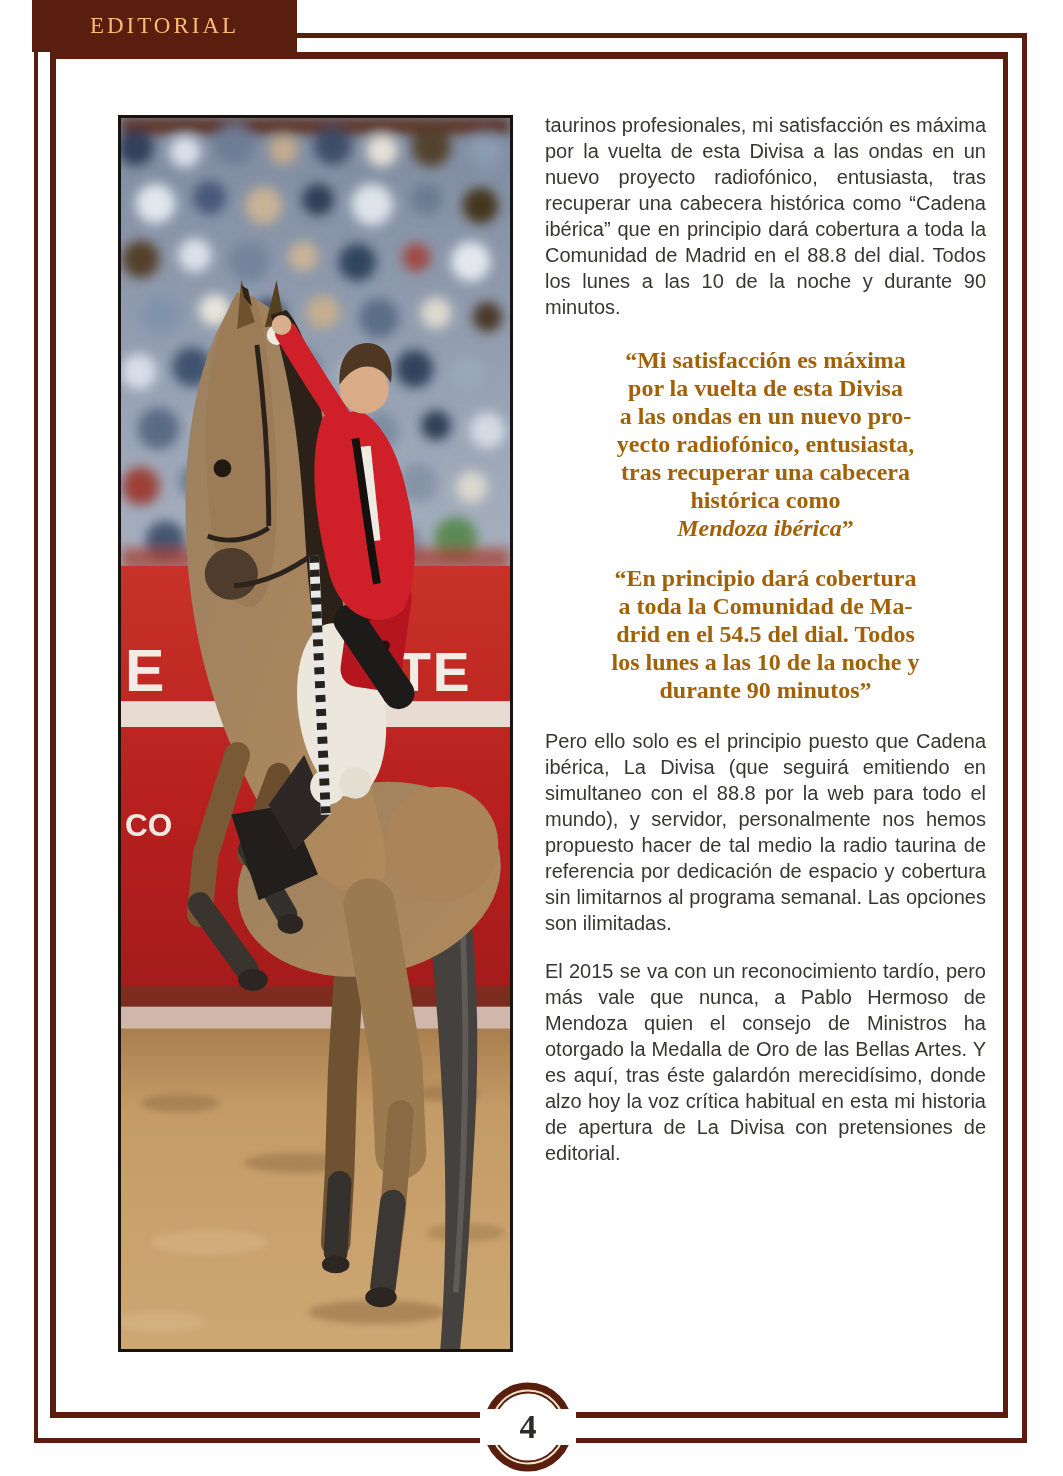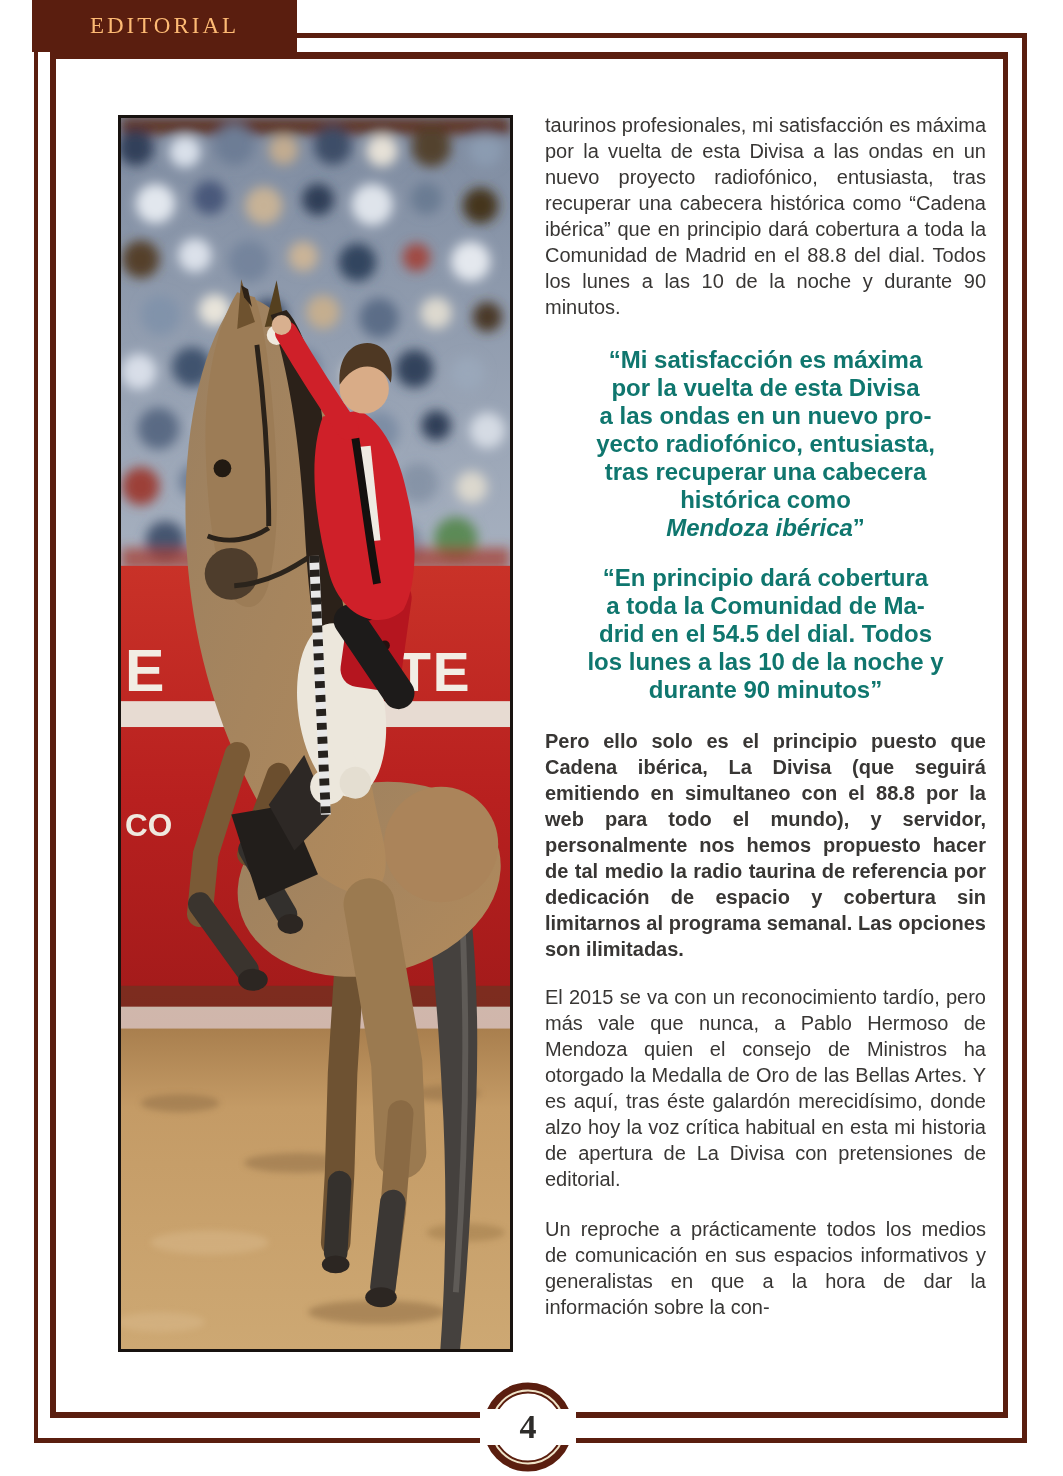--- a/index.html
+++ b/index.html
@@ -21,25 +21,25 @@
   .header-title{font-family:"Liberation Serif",serif;font-weight:400;font-size:23px;
                 letter-spacing:3px;color:#fdba74;}
   
   .photo{position:absolute;left:118px;top:115px;width:395px;height:1237px;margin:0;
          border:3px solid #181310;box-sizing:border-box;background:#97a3b6;}
   .photo svg{display:block;width:100%;height:100%;}
   
   .column{position:absolute;left:545px;top:112px;width:441px;color:#383634;}
   .body{margin:0;font-size:20px;line-height:26px;text-align:justify;text-justify:inter-word;}
   .body + .quote{margin-top:26px;}
-  .quote{font-family:Liberation Sans, sans-serif;font-weight:700;font-size:24px;line-height:28px;
-         text-align:center;color:#0f766e;white-space:pre-line;margin-top:22px;}
+  .quote{font-family:Liberation Serif, serif;font-weight:700;font-size:24px;line-height:28px;
+         text-align:center;color:#a16207;white-space:pre-line;margin-top:22px;}
   .quote em{font-style:italic;}
   .q2{margin-top:22px;}
-  .p2{margin-top:24px;font-weight:bold;}
+  .p2{margin-top:24px;}
   .p3{margin-top:22px;}
   .p4{margin-top:24px;}
   
   .ornament{position:absolute;left:480px;top:1379px;width:96px;height:97px;}
   .pagenum{position:absolute;left:480px;top:1408px;width:96px;text-align:center;
            font-family:"Liberation Serif",serif;font-weight:700;font-size:34px;color:#2e2c2a;}
 </style>
 </head>
 <body>
 
@@ -247,21 +247,20 @@
 tras recuperar una cabecera
 histórica como
 </span><em>Mendoza ibérica</em><span>”</span></div>
     <div class="quote q2">“En principio dará cobertura
 a toda la Comunidad de Ma-
 drid en el 54.5 del dial. Todos
 los lunes a las 10 de la noche y
 durante 90 minutos”</div>
     <p class="body p2">Pero ello solo es el principio puesto que Cadena ibérica, La Divisa (que seguirá emitiendo en simultaneo con el 88.8 por la web para todo el mundo), y servidor, personalmente nos hemos propuesto hacer de tal medio la radio taurina de referencia por dedicación de espacio y cobertura sin limitarnos al programa semanal. Las opciones son ilimitadas.</p>
     <p class="body p3">El 2015 se va con un reconocimiento tardío, pero más vale que nunca, a Pablo Hermoso de Mendoza quien el consejo de Ministros ha otorgado la Medalla de Oro de las Bellas Artes. Y es aquí, tras éste galardón merecidísimo, donde alzo hoy la voz crítica habitual en esta mi historia de apertura de La Divisa con pretensiones de editorial.</p>
-    <p class="body p4">Un reproche a prácticamente todos los medios de comunicación en sus espacios informativos y generalistas en que a la hora de dar la información sobre la con-</p>
   </div>
 
   <svg class="ornament" viewBox="0 0 96 97">
     <circle cx="48" cy="48" r="39" fill="none" stroke="#5a1e0f" stroke-width="11"></circle>
     <circle cx="48" cy="48" r="36.5" fill="none" stroke="#efe4c9" stroke-width="2"></circle>
     <rect x="0" y="30" width="96" height="36" fill="#ffffff"></rect>
   </svg>
   <div class="pagenum">4</div>
 
 </div>

